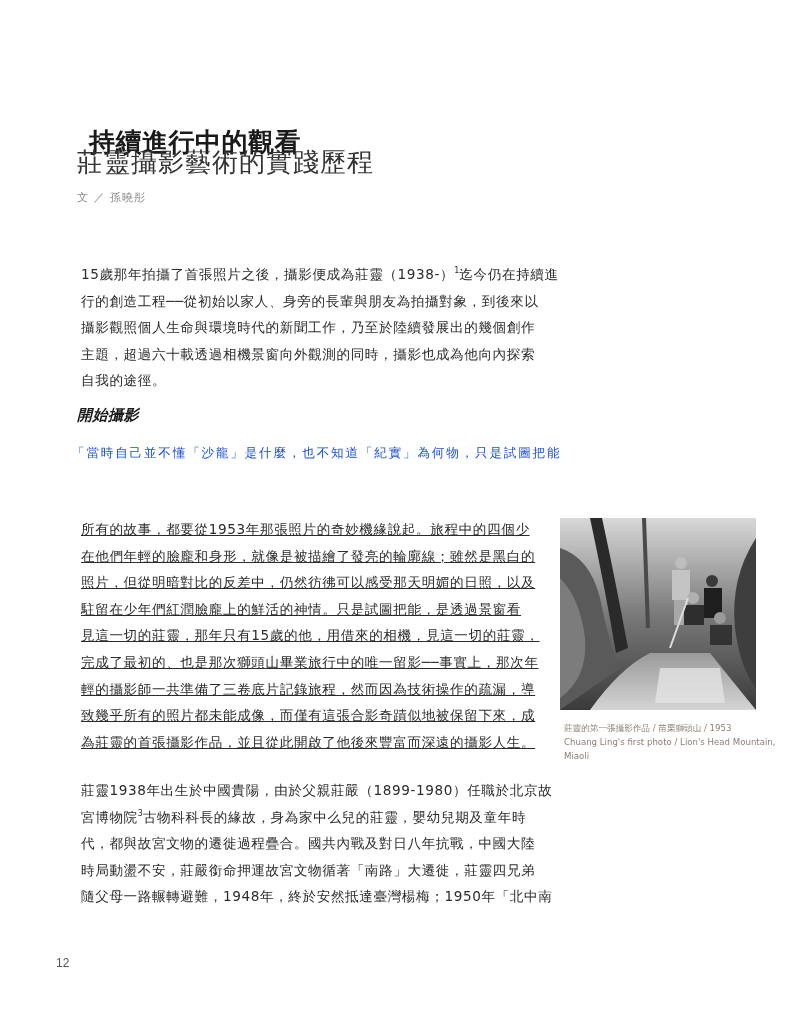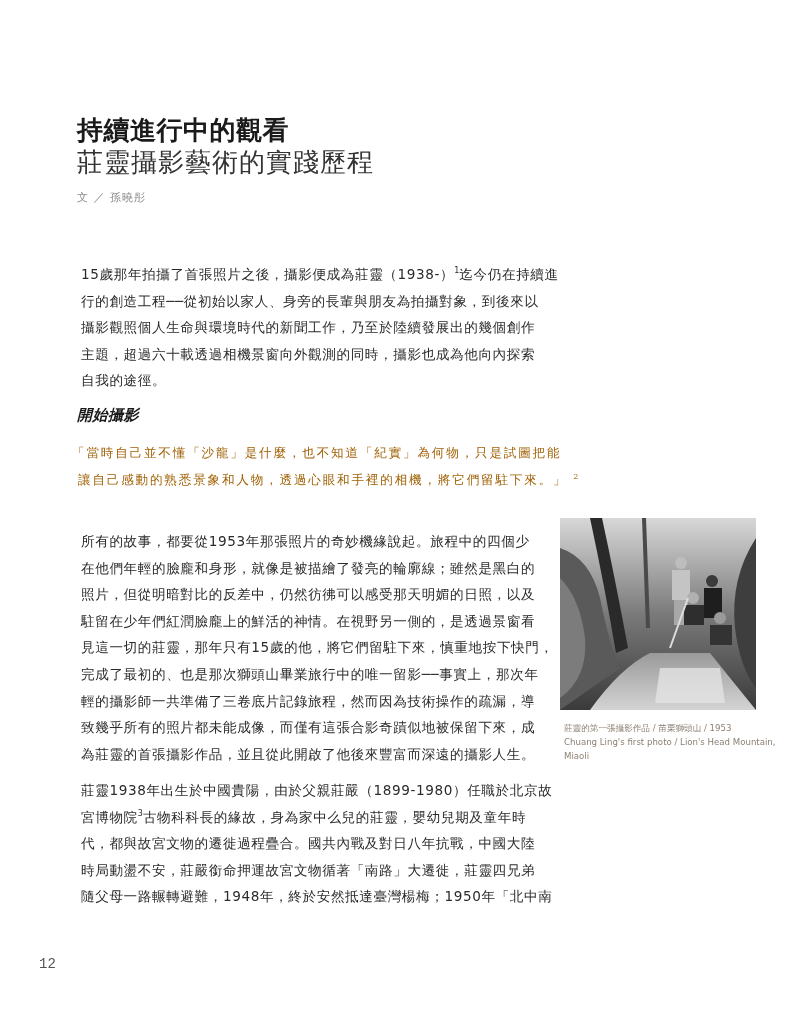--- a/index.html
+++ b/index.html
@@ -16,21 +16,21 @@
       color: #2b2b2b;
     }
     .title-main {
       position: absolute;
       left: 77px;
       top: 114px;
       font-size: 26px;
       font-weight: bold;
       letter-spacing: 0.5px;
       color: #1a1a1a;
-      margin: 0;
+      margin: 12px;
       line-height: 32px;
     }
     .title-sub {
       position: absolute;
       left: 77px;
       top: 146px;
       font-size: 26px;
       font-weight: normal;
       color: #333333;
       letter-spacing: 1px;
@@ -73,32 +73,32 @@
       font-style: italic;
     }
     .quote {
       position: absolute;
       left: 72px;
       top: 439px;
       width: 480px;
       font-family: "DejaVu Serif", "Liberation Serif", serif;
       font-size: 12.6px;
       line-height: 27px;
-      color: #a16207;
+      color: #1d4ed8;
       letter-spacing: 1.8px;
     }
     .quote .line { display: block; white-space: nowrap; }
     .quote .line.indent { padding-left: 6px; }
     sup.fn {
       font-size: 8px;
       vertical-align: super;
       line-height: 0;
       letter-spacing: 0;
     }
-    #para2 { top: 524px; }
+    #para2 { top: 512px; text-decoration: underline; }
     #para3 { top: 773px; }
     .figure {
       position: absolute;
       left: 560px;
       top: 518px;
       width: 196px;
       height: 192px;
       overflow: hidden;
       background: #4a4a4a;
     }
@@ -108,24 +108,24 @@
       left: 564px;
       top: 721px;
       width: 215px;
       font-size: 8.6px;
       line-height: 14px;
       color: #8c7f72;
     }
     .caption .line { display: block; white-space: nowrap; }
     .page-number {
       position: absolute;
-      left: 39px;
+      left: 56px;
       top: 956px;
-      font-family: Liberation Mono, monospace;
-      font-size: 14px;
+      font-family: Liberation Sans, sans-serif;
+      font-size: 12px;
       color: #555555;
     }
   </style>
 </head>
 <body>
 
 <h1 class="title-main">持續進行中的觀看</h1>
 <h2 class="title-sub">莊靈攝影藝術的實踐歷程</h2>
 <div class="byline">文 ／ 孫曉彤</div>
 
@@ -134,29 +134,28 @@
   <span class="line">行的創造工程──從初始以家人、身旁的長輩與朋友為拍攝對象，到後來以</span>
   <span class="line">攝影觀照個人生命與環境時代的新聞工作，乃至於陸續發展出的幾個創作</span>
   <span class="line">主題，超過六十載透過相機景窗向外觀測的同時，攝影也成為他向內探索</span>
   <span class="line">自我的途徑。</span>
 </p>
 
 <h3 class="section-heading">開始攝影</h3>
 
 <div class="quote">
   <span class="line">「當時自己並不懂「沙龍」是什麼，也不知道「紀實」為何物，只是試圖把能</span>
-  <span class="line indent"><span>讓自己感動的熟悉景象和人物，透過心眼和手裡的相機，將它們留駐下來。」</span> <sup class="fn">2</sup></span>
 </div>
 
 <p class="para" id="para2">
   <span class="line">所有的故事，都要從1953年那張照片的奇妙機緣說起。旅程中的四個少</span>
   <span class="line">在他們年輕的臉龐和身形，就像是被描繪了發亮的輪廓線；雖然是黑白的</span>
   <span class="line">照片，但從明暗對比的反差中，仍然彷彿可以感受那天明媚的日照，以及</span>
-  <span class="line">駐留在少年們紅潤臉龐上的鮮活的神情。在視野另一側的，是透過景窗看</span>
-  <span class="line">見這一切的莊靈，那年只有15歲的他，將它們留駐下來，慎重地按下快門，</span>
+  <span class="line">駐留在少年們紅潤臉龐上的鮮活的神情。只是試圖把能，是透過景窗看</span>
+  <span class="line">見這一切的莊靈，那年只有15歲的他，用借來的相機，見這一切的莊靈，</span>
   <span class="line">完成了最初的、也是那次獅頭山畢業旅行中的唯一留影──事實上，那次年</span>
   <span class="line">輕的攝影師一共準備了三卷底片記錄旅程，然而因為技術操作的疏漏，導</span>
   <span class="line">致幾乎所有的照片都未能成像，而僅有這張合影奇蹟似地被保留下來，成</span>
   <span class="line">為莊靈的首張攝影作品，並且從此開啟了他後來豐富而深遠的攝影人生。</span>
 </p>
 
 <div class="figure">
   <svg width="196" height="192" viewBox="0 0 196 192">
     <defs>
       <linearGradient id="sky" x1="0" y1="0" x2="0" y2="1">

